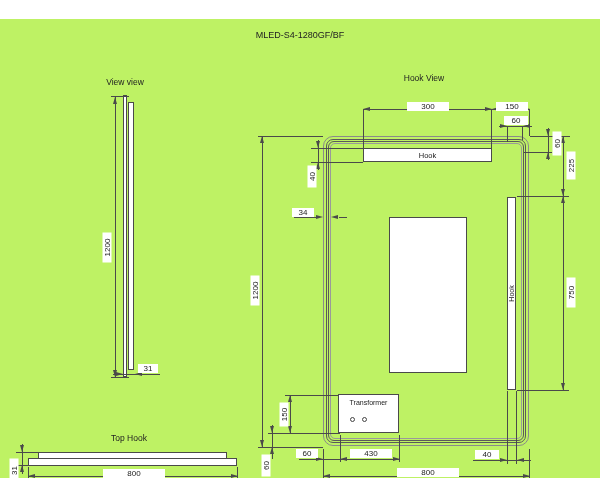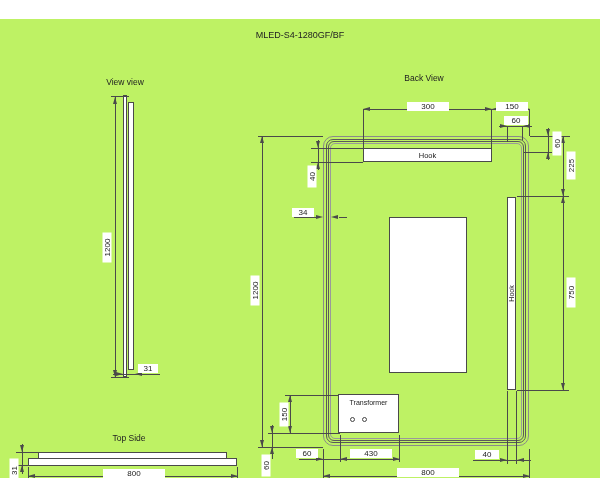--- a/index.html
+++ b/index.html
@@ -43,39 +43,39 @@
   <div class="ad" style="left:113px;top:351px;"></div>
   <div class="hl" style="left:111px;top:77px;width:18px;"></div>
   <div class="hl" style="left:111px;top:358px;width:18px;"></div>
   <div class="dt rot" style="left:92px;top:224px;width:28px;">1200</div>
 
   <div class="hl" style="left:113px;top:355px;width:47px;"></div>
   <div class="ar" style="left:116px;top:353px;"></div>
   <div class="al" style="left:135px;top:353px;"></div>
   <div class="dt" style="left:138px;top:345px;width:18px;">31</div>
 
-  <div class="lbl" style="left:89px;top:414px;width:80px;">Top Side</div>
+  <div class="lbl" style="left:89px;top:414px;width:80px;">Top Hook</div>
   <div class="box" style="left:38px;top:433px;width:189px;height:7px;"></div>
   <div class="box" style="left:28px;top:439px;width:209px;height:8px;"></div>
 
   <div class="hl" style="left:28px;top:457px;width:210px;"></div>
   <div class="al" style="left:28px;top:455px;"></div>
   <div class="ar" style="left:231px;top:455px;"></div>
   <div class="vl" style="left:28px;top:448px;height:13px;"></div>
   <div class="vl" style="left:237px;top:448px;height:13px;"></div>
   <div class="dt" style="left:103px;top:450px;width:60px;">800</div>
 
   <div class="vl" style="left:22px;top:425px;height:30px;"></div>
   <div class="ad" style="left:20px;top:426px;"></div>
   <div class="au" style="left:20px;top:446px;"></div>
   <div class="hl" style="left:16px;top:433px;width:22px;"></div>
   <div class="hl" style="left:16px;top:446px;width:12px;"></div>
   <div class="dt rot" style="left:2px;top:447px;width:22px;">31</div>
 
-  <div class="lbl" style="left:384px;top:54px;width:80px;">Back View</div>
+  <div class="lbl" style="left:384px;top:54px;width:80px;">Hook View</div>
 
   <div class="frame" style="left:323px;top:117px;width:206px;height:310px;border-color:#8a8a8a;border-width:1.3px;border-radius:10px;"></div>
   <div class="frame" style="left:326px;top:120px;width:200px;height:304px;border-radius:7px;"></div>
   <div class="frame" style="left:328px;top:122px;width:196px;height:300px;border-radius:6px;"></div>
   <div class="frame" style="left:330px;top:124px;width:192px;height:296px;border-color:#9a9a9a;border-radius:5px;"></div>
 
   <div class="box" style="left:389px;top:198px;width:78px;height:156px;z-index:2;"></div>
 
   <div class="box hookH" style="left:363px;top:129px;width:129px;height:14px;">
     <span>Hook</span>

